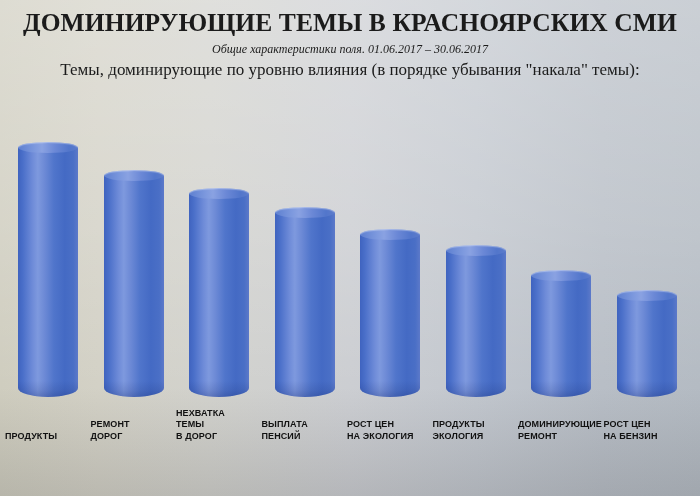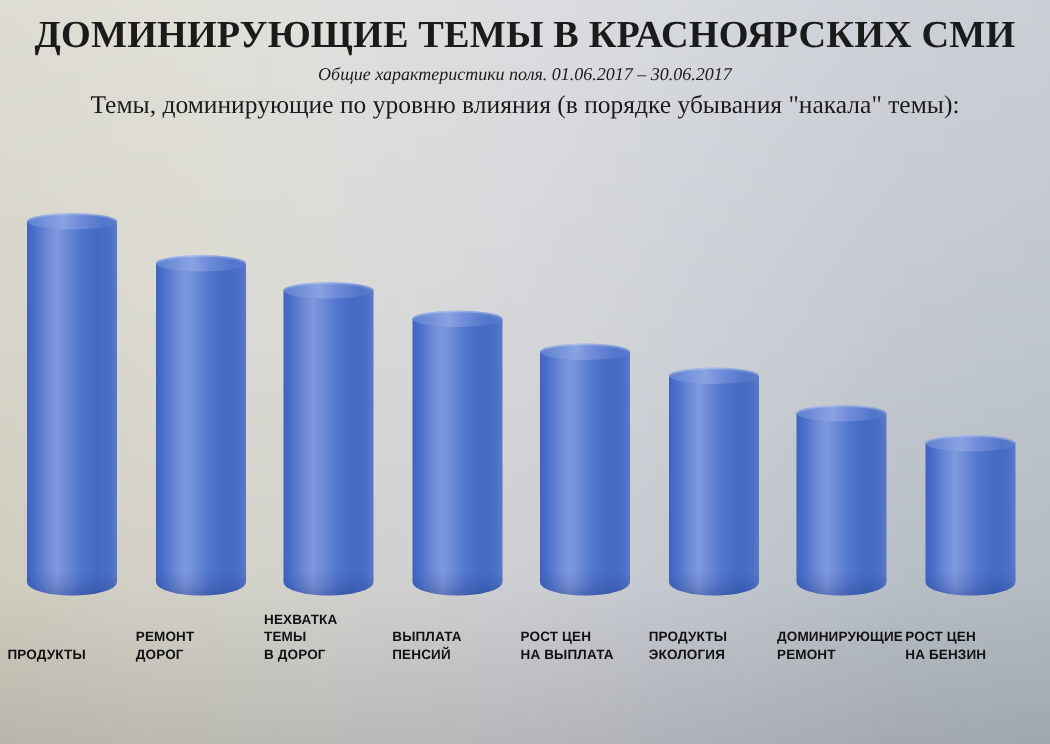--- a/index.html
+++ b/index.html
@@ -204,21 +204,21 @@
       </div>
       <div class="bar-slot" style="left: 347px;">
         <div class="cyl" style="height: 168px;">
           <div class="cyl-body">
             <div class="cyl-foot"></div>
           </div>
           <div class="cyl-top"></div>
         </div>
         <div class="bar-label">
           <div>РОСТ ЦЕН</div>
-          <div>НА ВЫПЛАТА</div>
+          <div>НА ЭКОЛОГИЯ</div>
         </div>
       </div>
       <div class="bar-slot" style="left: 432.5px;">
         <div class="cyl" style="height: 152px;">
           <div class="cyl-body">
             <div class="cyl-foot"></div>
           </div>
           <div class="cyl-top"></div>
         </div>
         <div class="bar-label">

